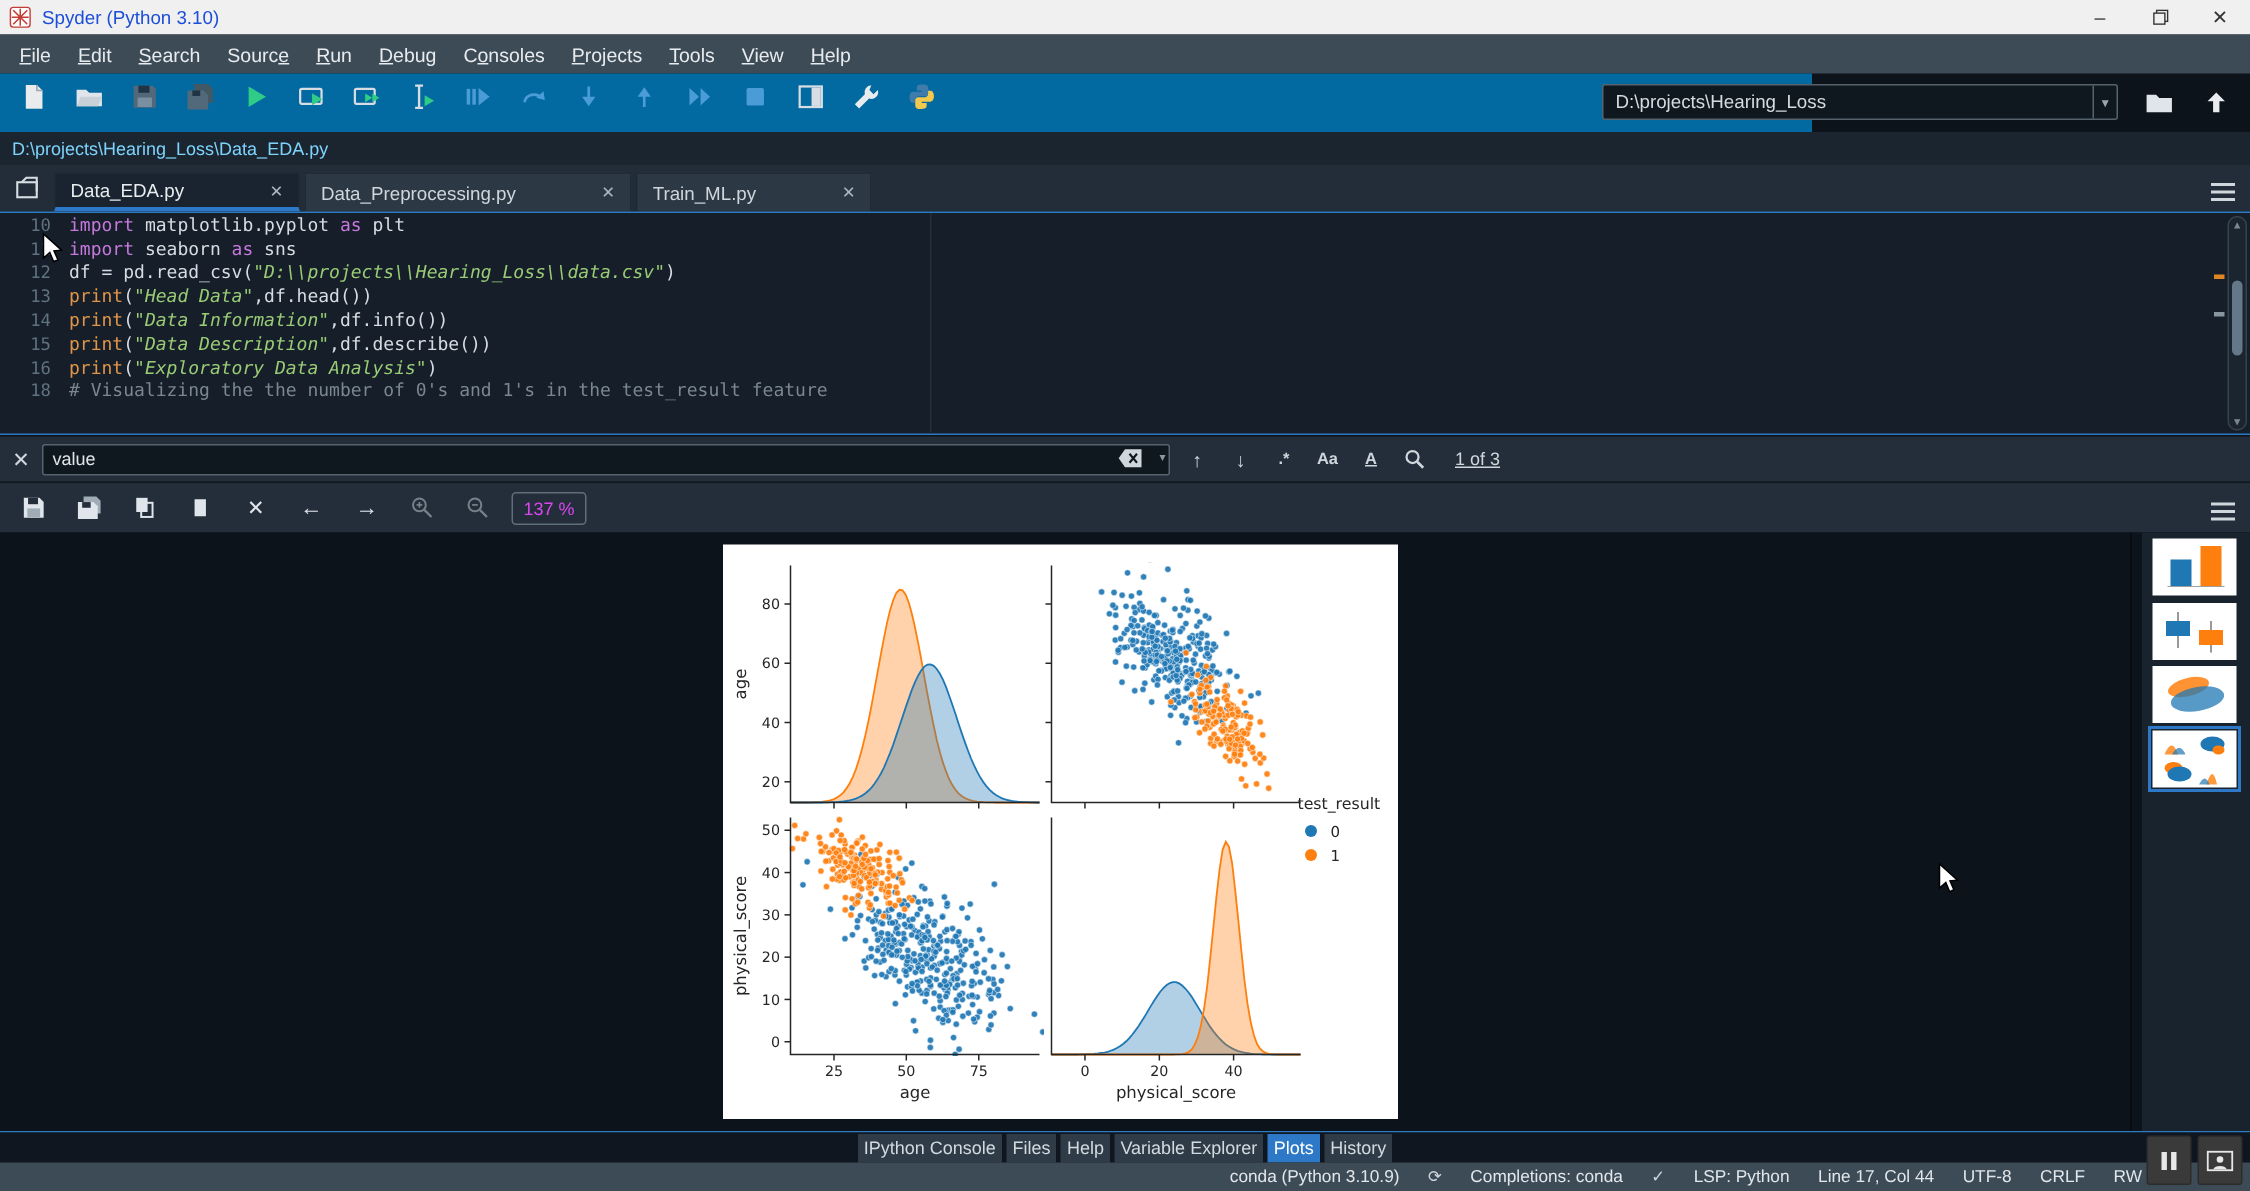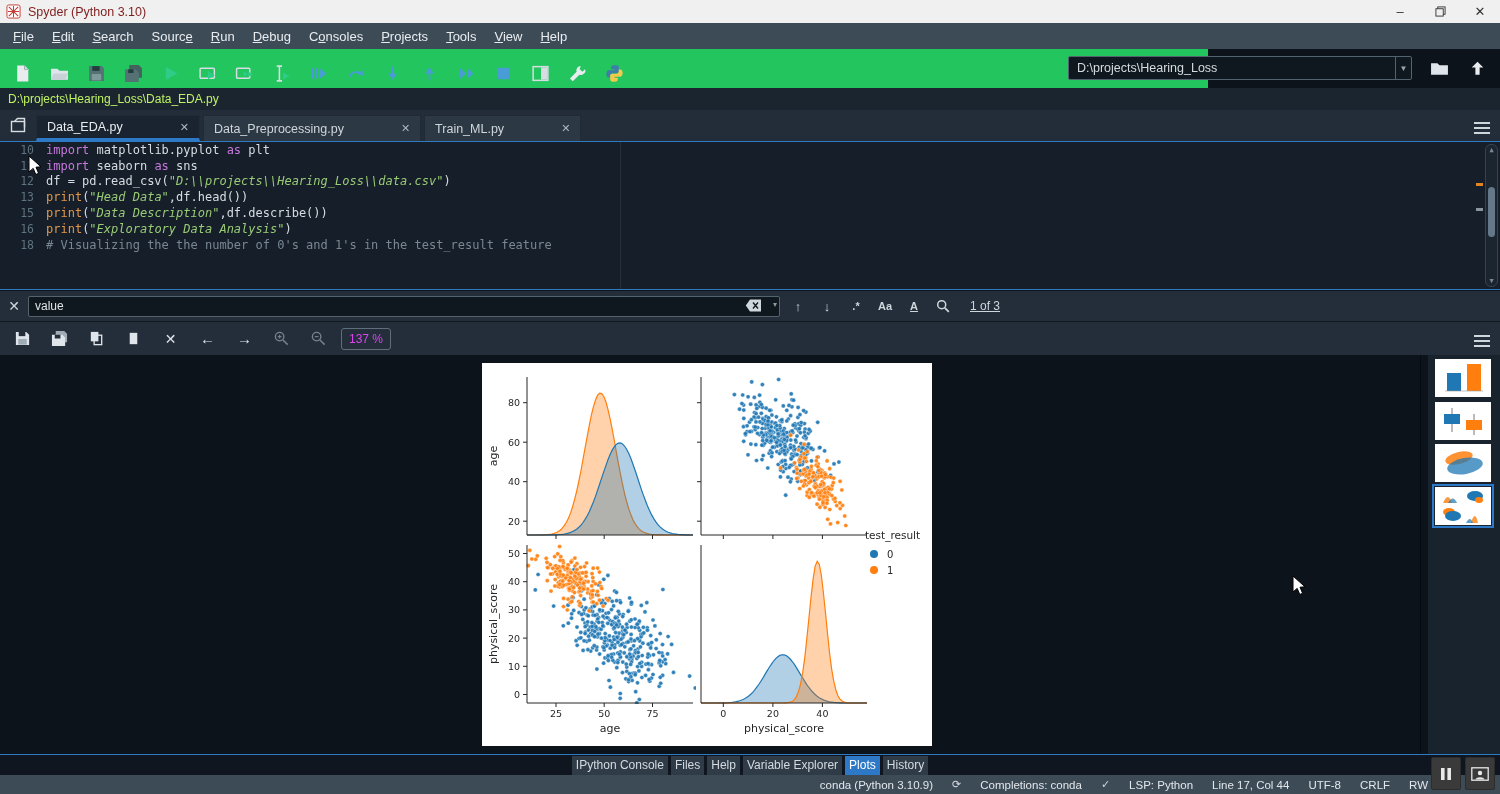--- a/index.html
+++ b/index.html
@@ -2,49 +2,49 @@
 <html><head>
 <meta charset="utf-8">
 <style>
   * { margin:0; padding:0; box-sizing:border-box; }
   html,body { width:1500px; height:794px; overflow:hidden; background:#0c131b;
               font-family:"Liberation Sans","DejaVu Sans",sans-serif; }
 
   
   #titlebar { position:absolute; top:0; left:0; width:1500px; height:23px; background:#f0f0f0;
               display:flex; align-items:center; }
-  #titlebar .title { font-size:12.5px; color:#7f1d1d; margin-left:7px; }
+  #titlebar .title { font-size:12.5px; color:#1d4ed8; margin-left:7px; }
   .winbtn { width:40px; height:23px; display:flex; align-items:center; justify-content:center;
             color:#333; font-size:13px; }
   #winbtns { margin-left:auto; display:flex; }
 
   
   #menubar { position:absolute; top:23px; left:0; width:1500px; height:26px; background:#3d4b57;
              display:flex; align-items:center; padding-left:4px; }
   .menu-item { color:#e8ecef; font-size:13px; padding:3px 9px; cursor:default; }
   .menu-item u { text-decoration:underline; }
 
   
-  #toolbar { position:absolute; top:49px; left:0; width:1208px; height:39px; background:#22c55e;
-             display:flex; align-items:flex-end; }
+  #toolbar { position:absolute; top:49px; left:0; width:1208px; height:39px; background:#0369a1;
+             display:flex; align-items:flex-start; }
   .tbtn { width:37px; height:30px; display:flex; align-items:center; justify-content:center; }
   .tbtn svg { width:19px; height:19px; }
   .tbtn.disabled { opacity:.9; }
   #path-combo { position:absolute; left:1068px; top:7px; width:344px; height:24px; background:#10181f;
                 border:1px solid #55636e; border-radius:2px; display:flex; align-items:center; }
   #path-combo .pc-text { color:#d5dbe0; font-size:12.5px; padding-left:8px; flex:1; }
   #path-combo .pc-arrow { width:16px; height:100%; border-left:1px solid #55636e; color:#9aa5ad;
                 font-size:8px; display:flex; align-items:center; justify-content:center; }
   .tbtn-right { position:absolute; top:5px; width:30px; height:28px; display:flex; align-items:center; justify-content:center; }
   .tbtn-right svg { width:19px; height:19px; }
 
   
   #breadcrumb { position:absolute; top:88px; left:0; width:1500px; height:22px; background:#1b2530;
                 display:flex; align-items:center; }
-  #breadcrumb span { color:#bef264; font-size:12px; padding-left:8px; }
+  #breadcrumb span { color:#7dd3fc; font-size:12px; padding-left:8px; }
 
   
   #tabbar { position:absolute; top:110px; left:0; width:1500px; height:31px; background:#222d39; }
   #browse-tabs { position:absolute; left:8px; top:6px; width:20px; height:20px; }
   #tabs { position:absolute; left:36px; top:5px; display:flex; gap:3px; }
   .etab { height:26px; display:flex; align-items:center; padding:0 10px; font-size:12.5px;
           background:#2c3844; color:#cfd6dc; border:1px solid #1f2a35; border-bottom:none;gap:48px; }
   .etab .x { margin-left:9px; font-size:11px; color:#aeb7bf; }
   .etab.active { background:#1a2430; color:#e9edf0; border-bottom:3px solid #2d79c7; height:26px; }
   #tab-menu { position:absolute; right:10px; top:9px; }
@@ -314,20 +314,21 @@
     </div>
 </div>
 
 <div id="editor">
   <div id="col-guide"></div>
   <div id="erows">
       <div class="erow"><span class="ln">10</span><span class="codeline"><span class="tk-k">import</span><span class="tk-p"> matplotlib.pyplot </span><span class="tk-k">as</span><span class="tk-p"> plt</span></span></div>
       <div class="erow"><span class="ln">11</span><span class="codeline"><span class="tk-k">import</span><span class="tk-p"> seaborn </span><span class="tk-k">as</span><span class="tk-p"> sns</span></span></div>
       <div class="erow"><span class="ln">12</span><span class="codeline"><span class="tk-p">df = pd.read_csv(</span><span class="tk-s">"D:\\projects\\Hearing_Loss\\data.csv"</span><span class="tk-p">)</span></span></div>
       <div class="erow"><span class="ln">13</span><span class="codeline"><span class="tk-b">print</span><span class="tk-p">(</span><span class="tk-s">"Head Data"</span><span class="tk-p">,df.head())</span></span></div>
+      <div class="erow"><span class="ln">14</span><span class="codeline"><span class="tk-b">print</span><span class="tk-p">(</span><span class="tk-s">"Data Information"</span><span class="tk-p">,df.info())</span></span></div>
       <div class="erow"><span class="ln">15</span><span class="codeline"><span class="tk-b">print</span><span class="tk-p">(</span><span class="tk-s">"Data Description"</span><span class="tk-p">,df.describe())</span></span></div>
       <div class="erow"><span class="ln">16</span><span class="codeline"><span class="tk-b">print</span><span class="tk-p">(</span><span class="tk-s">"Exploratory Data Analysis"</span><span class="tk-p">)</span></span></div>
       <div class="erow"><span class="ln">18</span><span class="codeline"><span class="tk-c"># Visualizing the the number of 0's and 1's in the test_result feature</span></span></div>
     </div>
   <div id="escroll">
     <div class="arr" style="top:1px;">▲</div>
     <div class="thumb"></div>
     <div class="arr" style="bottom:1px;">▼</div>
   </div>
   <div class="smark" style="right:17px; top:41px; background:#e08524;"></div>

